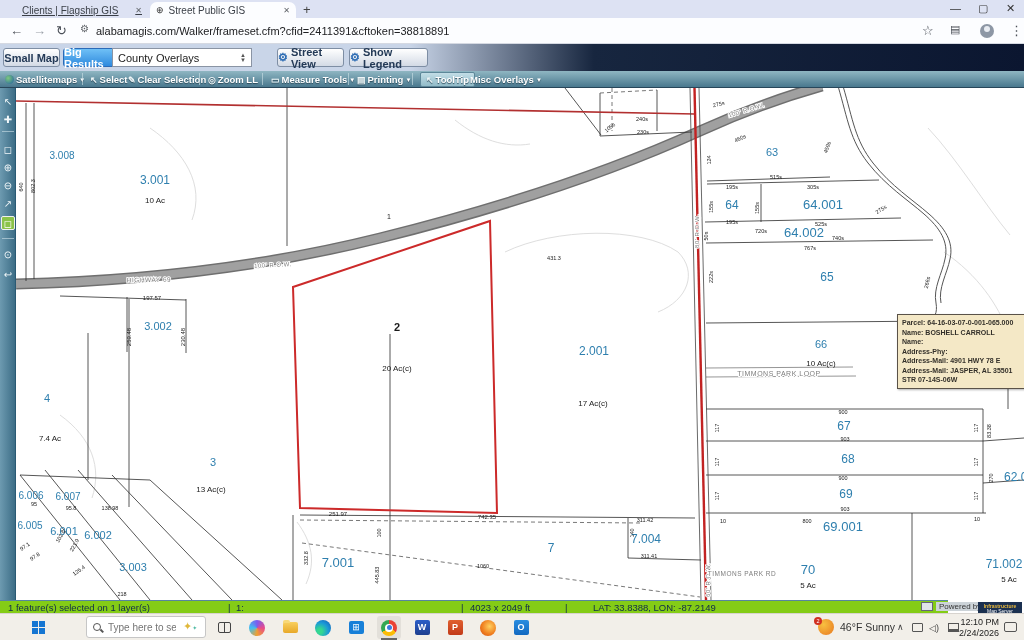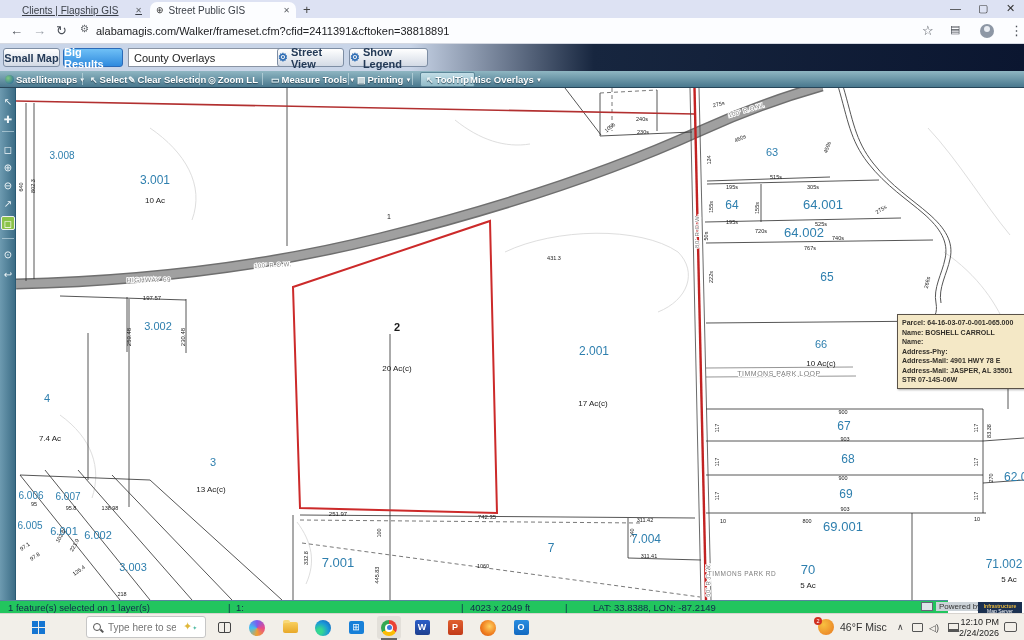--- a/index.html
+++ b/index.html
@@ -37,21 +37,21 @@
   
   #toolstrip{left:0;top:88px;width:16px;height:512px;background:linear-gradient(to right,#6d9ab0,#3c6d86);border-right:1px solid #2a5a74;}
   .stool{left:1px;width:14px;height:14px;color:#f2f8fa;font-size:10px;text-align:center;line-height:14px;}
   .stool.active{background:#8bc34a;border:1px solid #f0f0f0;border-radius:2px;color:#fff;}
   .ssep{left:2px;width:12px;height:1px;background:#bcd4de;opacity:.7;}
   #map{left:16px;top:88px;width:1008px;height:512px;background:#fff;overflow:hidden;}
   #watermark{left:87px;top:214px;font-family:"Liberation Serif",serif;font-size:25px;letter-spacing:.5px;color:rgba(120,120,120,.38);white-space:nowrap;}
   #ptooltip{left:881px;top:226px;width:130px;background:#f4e8c6;border:1px solid #5a5248;padding:3px 4px;box-shadow:1px 1px 2px rgba(0,0,0,.3);}
   #ptooltip div{font-size:7px;font-weight:700;color:#33302a;line-height:9.5px;white-space:nowrap;}
   
-  #statusbar{left:0;top:600px;width:948px;height:13px;background:#22c55e;border-top:1px solid #58859e;font-size:9.5px;color:#102b4a;}
+  #statusbar{left:0;top:600px;width:948px;height:13px;background:#84cc16;border-top:1px solid #58859e;font-size:9.5px;color:#102b4a;}
   #statusbar span{position:absolute;top:1px;white-space:nowrap;}
   #scale-input{position:absolute;left:248px;top:1px;width:84px;height:10px;border:1px solid #8aa0b0;font-size:8.5px;padding:0 2px;background:#fff;color:#222;margin-top:48px;}
   #ims-badge{position:absolute;left:978px;top:0;width:44px;height:13px;background:#1b3050;text-align:center;line-height:6px;}
   #ims-badge b{display:block;font-size:5px;color:#e8b93e;transform:translateY(1px);}
   #ims-badge i{display:block;font-style:normal;font-size:5px;color:#fff;}
   #pow{left:936px;background:#ccd3d8;padding:0 3px;font-size:8px;color:#333;}
   .msicon{position:absolute;left:921px;top:2px;width:12px;height:9px;border:1px solid #667;background:#dfe5e8;}
   
   #taskbar{left:0;top:613px;width:1024px;height:27px;background:#f2efe9;border-top:1px solid #d8d4cf;}
   .win{left:32px;top:7px;width:6px;height:6px;background:#1676d2;box-shadow:7px 0 #1676d2,0 7px #1676d2,7px 7px #1676d2;}
@@ -124,21 +124,21 @@
     <span class="abs navic" style="left:1010px;">⋮</span>
   </div>
 
   <div class="abs" id="gt1">
     <div class="abs btn-silver" style="left:3px;width:57px;">
         <span>Small Map</span>
       </div>
     <div class="abs btn-blue" style="left:63px;width:60px;">
         <span>Big Results</span>
       </div>
-    <div class="abs select" style="left:128px;width:162px;">
+    <div class="abs select" style="left:112px;width:140px;">
       <span>County Overlays</span>
       <span class="spin">▲<br>▼</span>
     </div>
     <div class="abs btn-silver" style="left:277px;width:67px;">
         <span class="gear">⚙</span>
         <span>Street View</span>
       </div>
     <div class="abs btn-silver" style="left:349px;width:79px;">
         <span class="gear">⚙</span>
         <span>Show Legend</span>
@@ -458,21 +458,21 @@
         </div>
         <div class="tb-app">
           <div class="icon-firefox"></div>
         </div>
         <div class="tb-app">
           <div class="icon-outlook"></div>
         </div>
       </div>
     <div class="abs" id="weather"></div>
     <div class="abs" id="wbadge">2</div>
-    <div class="abs" id="wtext"><span>46°F</span> <span>Misc</span></div>
+    <div class="abs" id="wtext"><span>46°F</span> <span>Sunny</span></div>
     <span class="abs tray" style="left:897px;">∧</span>
     <span class="abs trayicon" style="left:912px;"></span>
     <span class="abs tray" style="left:929px;top:9px;">◁)</span>
     <span class="abs trayicon" style="left:948px;border-radius:0;border-bottom-width:3px;"></span>
     <div class="abs" id="clock"><span>12:10 PM</span><br><span>2/24/2026</span></div>
     <span class="abs" id="notif"></span>
   </div>
 
 </div>
 

